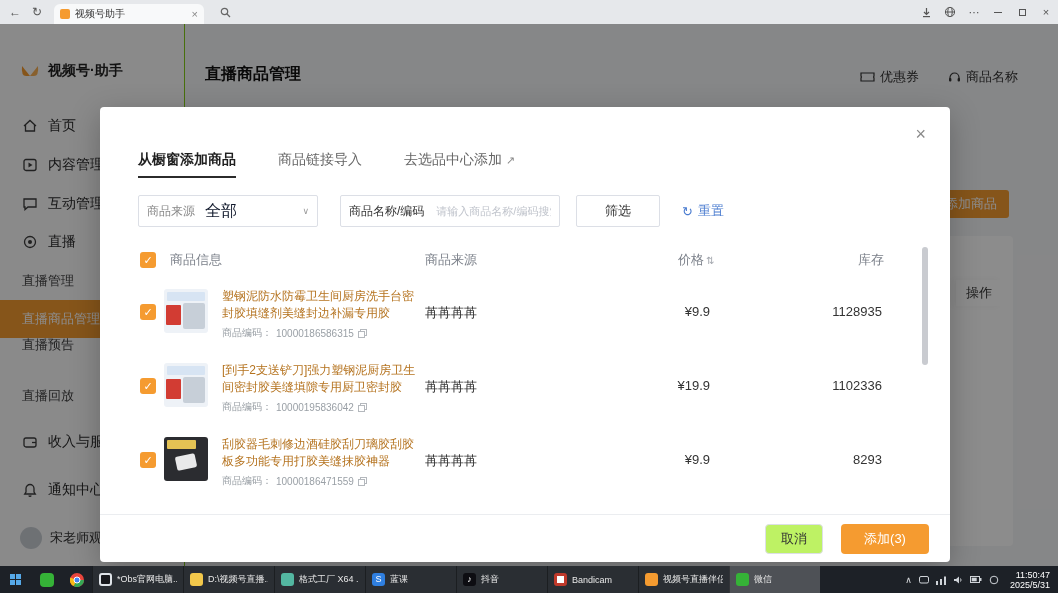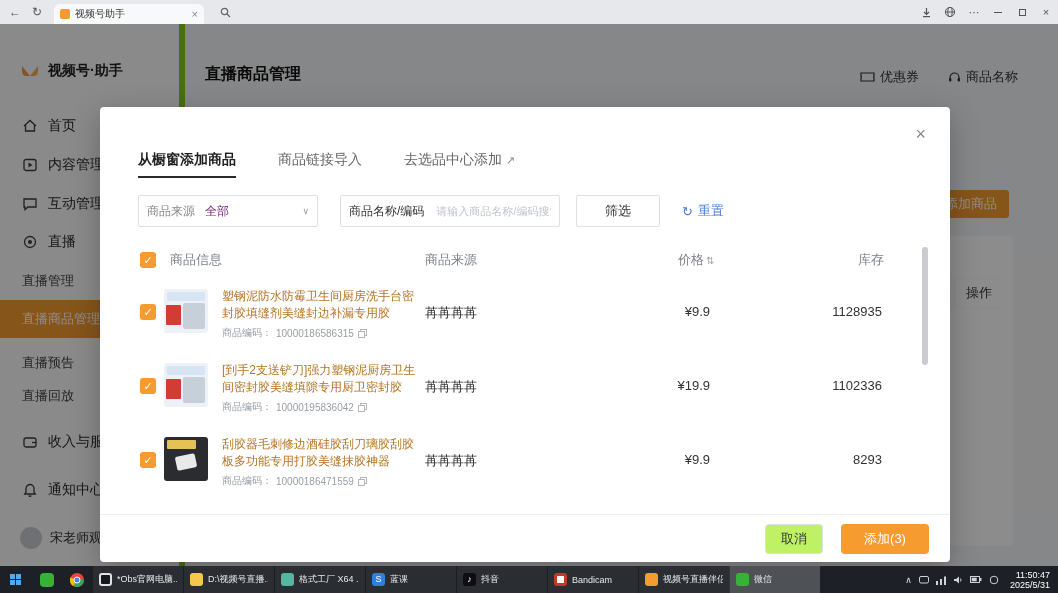--- a/index.html
+++ b/index.html
@@ -15,21 +15,21 @@
   .tab-title { font-size:10px; color:#333; flex:1; white-space:nowrap; overflow:hidden; }
   .tab-close { font-size:11px; color:#888; }
   .chrome-search { width:22px; height:18px; margin-left:10px; display:flex; align-items:center; justify-content:center; border-radius:3px; }
   .chrome-right { margin-left:auto; display:flex; align-items:center; height:100%; }
   .chrome-right > span { width:24px; height:100%; display:flex; align-items:center; justify-content:center; font-size:11px; color:#555; }
   .min-bar { width:8px; height:1px; background:#555; display:block; }
   .max-box { width:7px; height:7px; border:1px solid #555; display:block; }
 
   
   .page { position:absolute; top:24px; left:0; width:1058px; height:542px; background:#f5f6f8; }
-  .sidebar { position:absolute; top:0; left:0; width:185px; height:100%; background:#fbfbfc; border-right:6px solid #84cc16;text-align:right; }
+  .sidebar { position:absolute; top:0; left:0; width:185px; height:100%; background:#fbfbfc; border-right:1px solid #84cc16;text-align:right; }
   .logo-row { position:absolute; top:38px; left:20px; display:flex; align-items:center; gap:8px; }
   .logo-mark { width:20px; height:16px; }
   .logo-text { font-size:14px; font-weight:bold; color:#222; }
   .side-item { position:absolute; left:0; width:185px; height:38px; display:flex; align-items:center; padding-left:22px; gap:10px; font-size:14px; color:#2b2b2b; cursor:pointer; }
   .side-item .sicon { width:16px; height:16px; flex:none; }
   .side-sub { font-size:13px; color:#444; }
   .side-sub.active { background:var(--accent,#f59b30); color:#fff; }
   .side-user { position:absolute; left:0; width:185px; height:38px; display:flex; align-items:center; padding-left:20px; gap:8px; font-size:13px; color:#333; }
   .avatar { width:22px; height:22px; border-radius:50%; background:#c9ced4; flex:none; }
 
@@ -44,21 +44,21 @@
   
   .modal { position:absolute; left:100px; top:107px; width:850px; height:455px; background:#fff; border-radius:4px; z-index:20; box-shadow:0 8px 30px rgba(0,0,0,.25); }
   .modal-close { position:absolute; top:18px; right:24px; font-size:18px; color:#8a8a8a; line-height:1; cursor:pointer; }
   .tabs { position:absolute; top:44px; left:38px; display:flex; gap:42px; }
   .mtab { font-size:14px; color:#666; padding-bottom:9px; position:relative; cursor:pointer; display:flex; align-items:center; gap:4px; }
   .mtab.active { color:#1f1f1f; font-weight:bold;justify-content:center; }
   .mtab.active::after { content:""; position:absolute; left:0; right:0; bottom:0; height:2px; background:#2b2b2b; }
   .filters { position:absolute; top:88px; left:38px; display:flex; align-items:center; }
   .f-select { width:180px; height:32px; border:1px solid #dcdfe6; border-radius:2px; display:flex; align-items:center; padding:0 8px; gap:10px; cursor:pointer; }
   .f-select .flabel { font-size:12px; color:#888; }
-  .f-select .fval { font-size:12px; color:#701a75; flex:1; }
+  .f-select .fval { font-size:16px; color:#0f172a; flex:1; }
   .f-select .chev { font-size:9px; color:#999; }
   .f-search { width:220px; height:32px; border:1px solid #dcdfe6; border-radius:2px; display:flex; align-items:center; padding:0 8px; gap:12px; margin-left:22px; }
   .f-search .flabel { font-size:12px; color:#333; white-space:nowrap; }
   .f-search input { border:none; outline:none; flex:1; min-width:0; font-size:11px; color:#333; font-family:"Liberation Sans",sans-serif; }
   .f-search input::placeholder { color:#c0c4cc; }
   .f-btn { width:84px; height:32px; margin-left:16px; border:1px solid #dcdfe6; background:#fff; border-radius:2px; font-size:13px; color:#333; display:flex; align-items:center; justify-content:center; cursor:pointer; }
   .f-reset { margin-left:22px; display:flex; align-items:center; gap:5px; font-size:13px; color:var(--link,#4c7dd0); cursor:pointer; }
   .thead { position:absolute; top:140px; left:0; width:100%; height:28px; font-size:13px; color:#7d828b; }
   .checkbox { position:absolute; width:16px; height:16px; background:var(--accent,#f59b30); border-radius:3px; color:#fff; font-size:11px; line-height:16px; text-align:center; cursor:pointer; }
   .th { position:absolute; top:4px; }
@@ -186,21 +186,21 @@
           </svg>
         <span>直播</span>
       </div>
 
       <div class="side-item side-sub" style="top:238px">
         <span>直播管理</span>
       </div>
       <div class="side-item side-sub active" style="top:276px">
         <span>直播商品管理</span>
       </div>
-      <div class="side-item side-sub" style="top:320px">
+      <div class="side-item side-sub" style="top:302px">
         <span>直播预告</span>
       </div>
       <div class="side-item side-sub" style="top:353px">
         <span>直播回放</span>
       </div>
 
       <div class="side-item" style="top:399px">
         <svg class="sicon" viewBox="0 0 16 16">
             <rect x="2" y="4" width="12" height="9" rx="2" fill="none" stroke="#3c3c3c" stroke-width="1.3"></rect>
             <path d="M10 8.5h4" stroke="#3c3c3c" stroke-width="1.3"></path>

